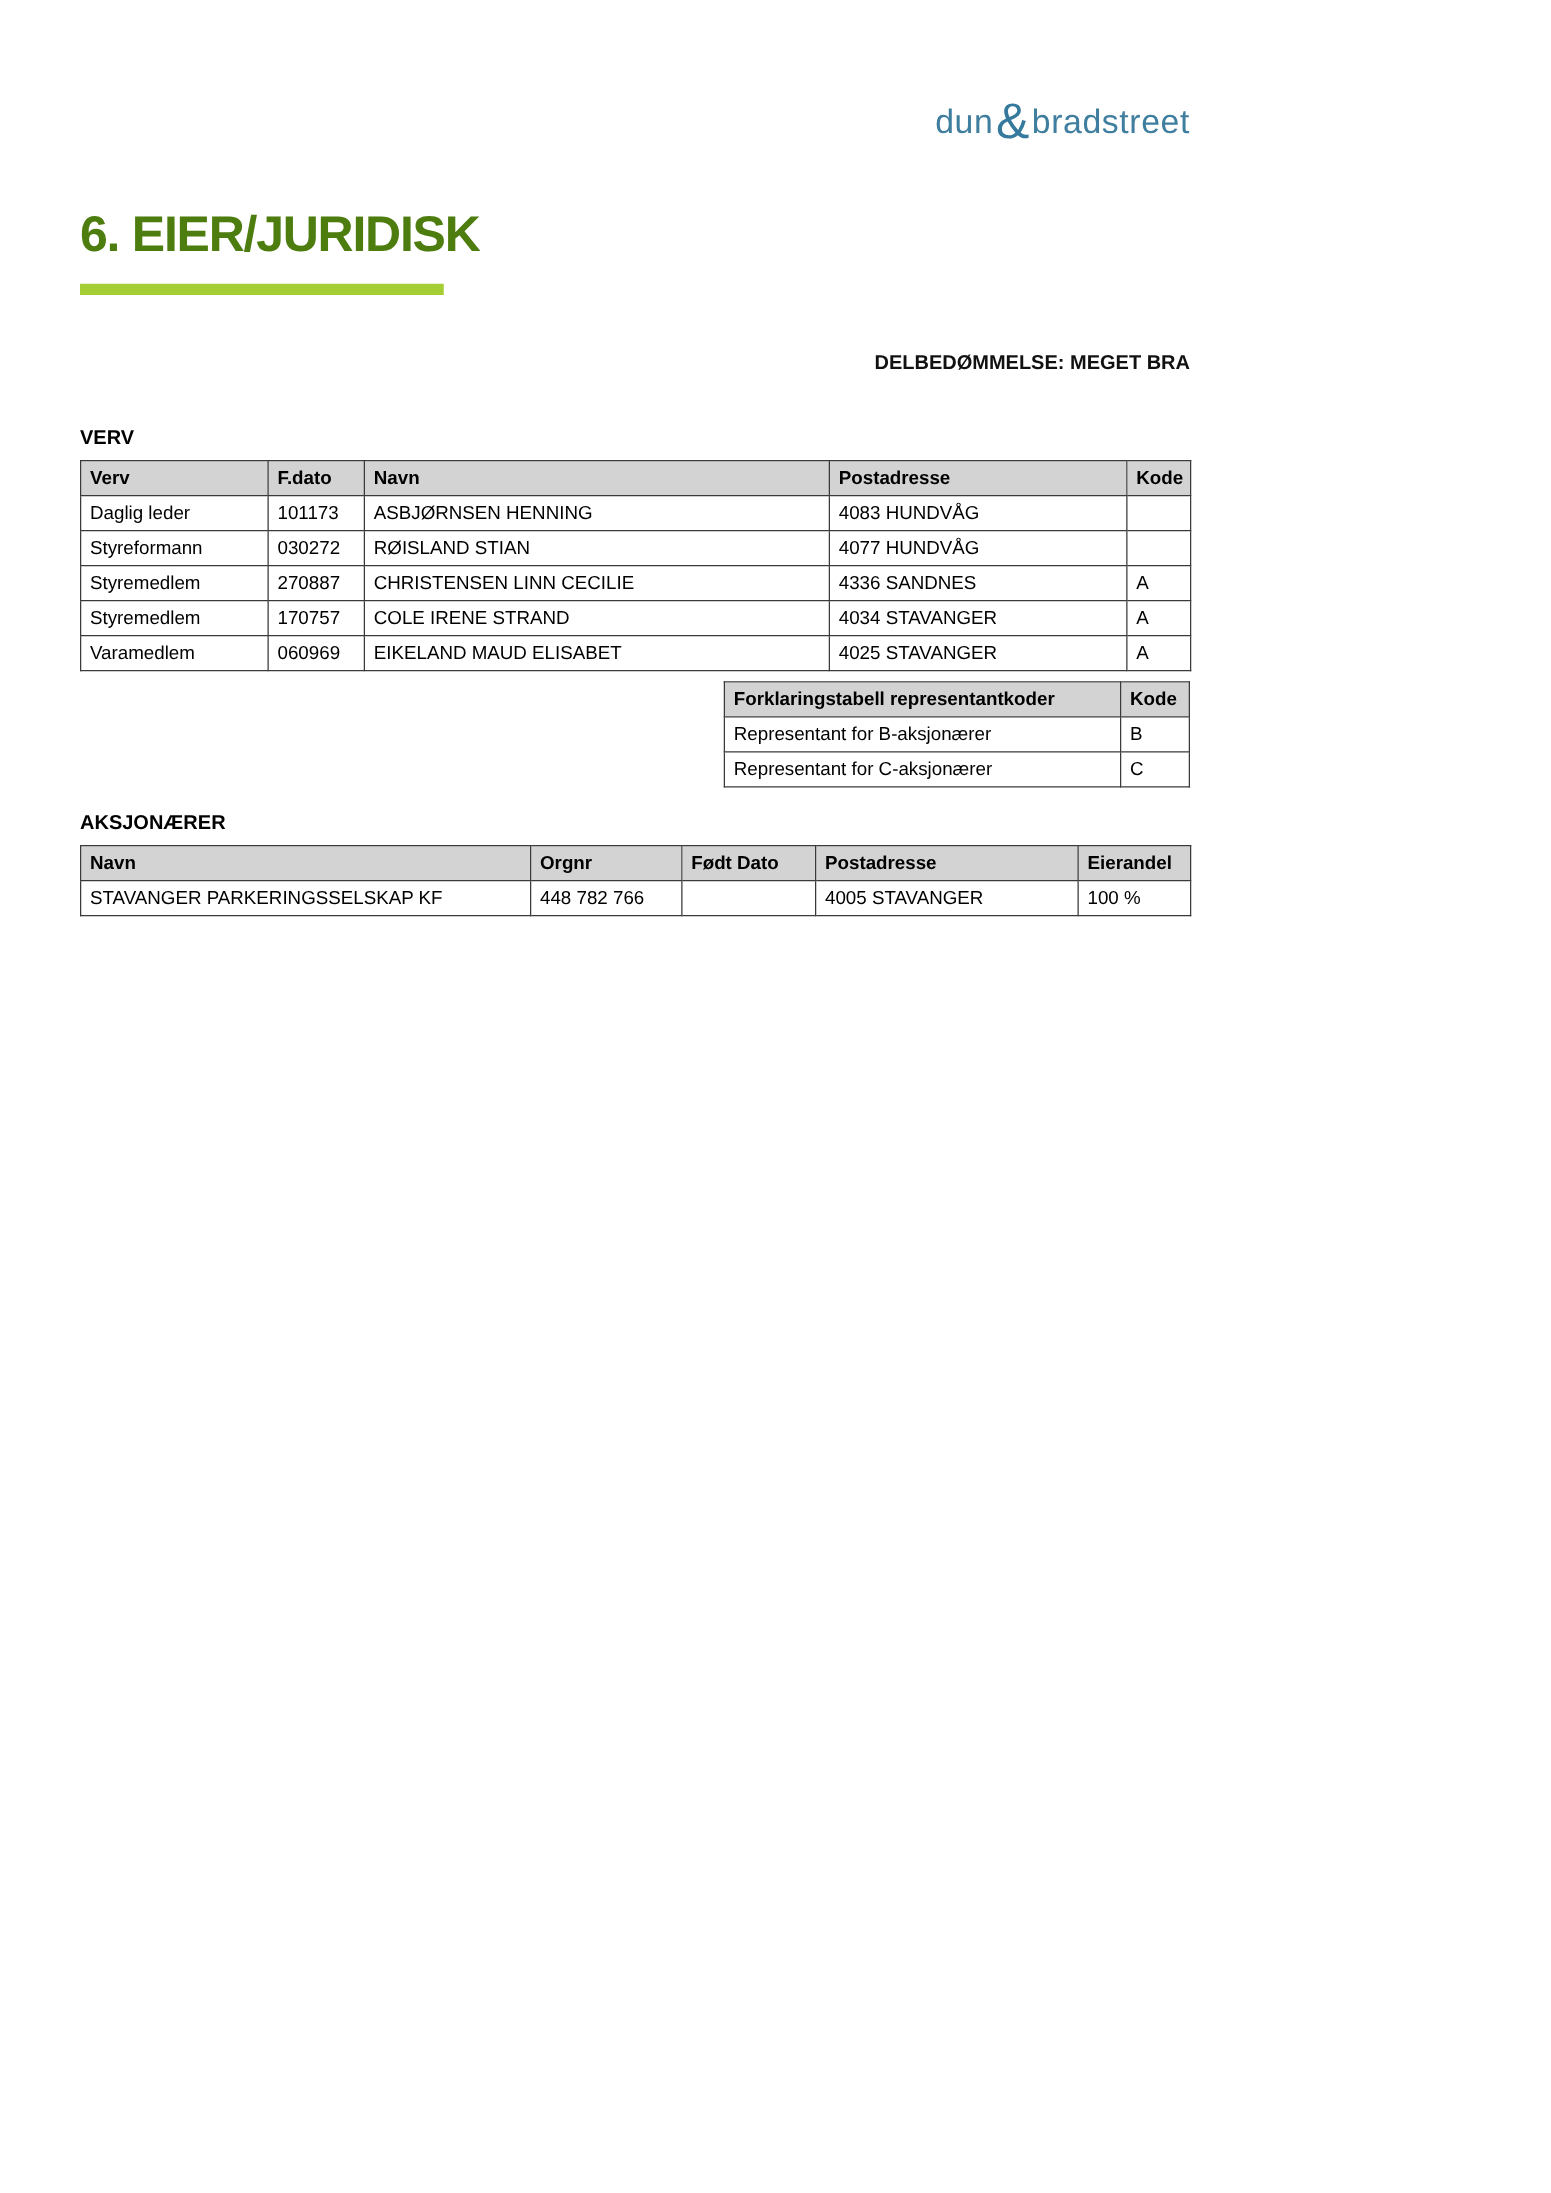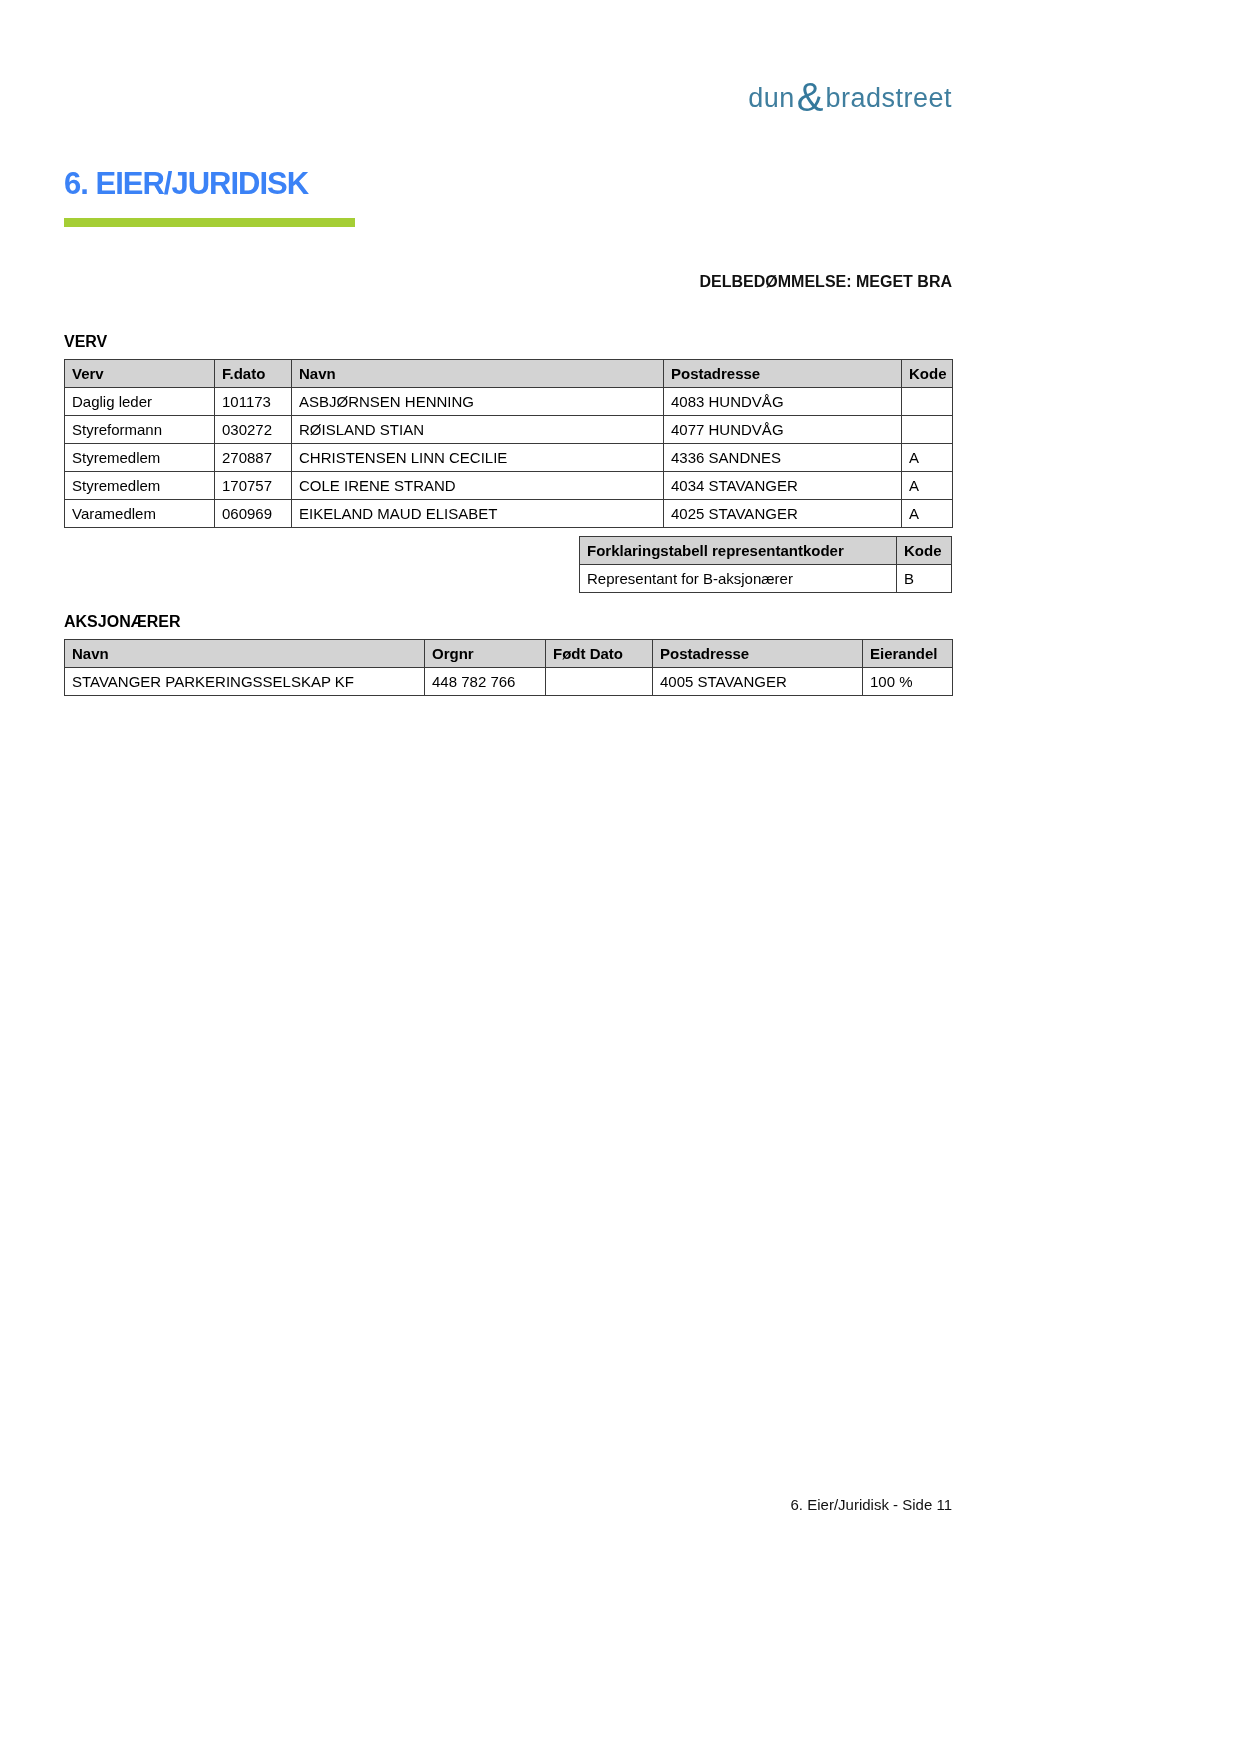--- a/index.html
+++ b/index.html
@@ -4,21 +4,21 @@
 <style>
   html, body { margin: 0; padding: 0; background: #ffffff; }
   body { font-family: "Liberation Sans", "DejaVu Sans", sans-serif; color: #000; }
   .page { position: relative; width: 1241px; height: 1754px; background: #fff; overflow: hidden; }
   .content { position: absolute; left: 64px; top: 0; width: 888px; }
 
   .logo { margin-top: 72px; text-align: right; color: #3f7e9e; line-height: 42px; height: 42px; }
   .logo .word { font-size: 27px; letter-spacing: 0.5px; }
   .logo .amp { font-size: 40px; font-weight: 400; margin: 0 2px; position: relative; top: 4px; color: #35799c; }
 
-  h1.title { margin: 52px 0 0 0; font-size: 31px; font-weight: bold; letter-spacing: -1px; color: #3b82f6; }
+  h1.title { margin: 52px 0 0 0; font-size: 40px; font-weight: bold; letter-spacing: -1px; color: #4d7c0f; }
   .accent-bar { margin-top: 16px; width: 291px; height: 9px; background: #a5ce35; }
 
   .assessment { margin-top: 46px; text-align: right; font-size: 16px; font-weight: bold; color: #111; }
 
   .section-label { margin-top: 42px; font-size: 16px; font-weight: bold; }
   .section-label.second { margin-top: 20px; }
 
   table.grid { border-collapse: collapse; table-layout: fixed; margin-top: 8px; font-size: 15px; }
   table.grid th, table.grid td {
     border: 1px solid #3a3a3a; padding: 4px 7px; text-align: left;
@@ -113,20 +113,24 @@
           <tr>
             <th>Forklaringstabell representantkoder</th>
             <th>Kode</th>
           </tr>
         </thead>
         <tbody>
           <tr>
             <td>Representant for B-aksjonærer</td>
             <td>B</td>
           </tr>
+          <tr>
+            <td>Representant for C-aksjonærer</td>
+            <td>C</td>
+          </tr>
         </tbody>
       </table>
 
     <div class="section-label second">AKSJONÆRER</div>
     <table class="grid aksjonaerer-table">
       <colgroup>
         <col style="width:360px">
           <col style="width:121px">
           <col style="width:107px">
           <col style="width:210px">
@@ -147,14 +151,13 @@
             <td>448 782 766</td>
             <td></td>
             <td>4005 STAVANGER</td>
             <td>100 %</td>
           </tr>
         </tbody>
       </table>
 
   </div>
 
-  <div class="footer">6. Eier/Juridisk - Side 11</div>
 </div>
 
 </body></html>

